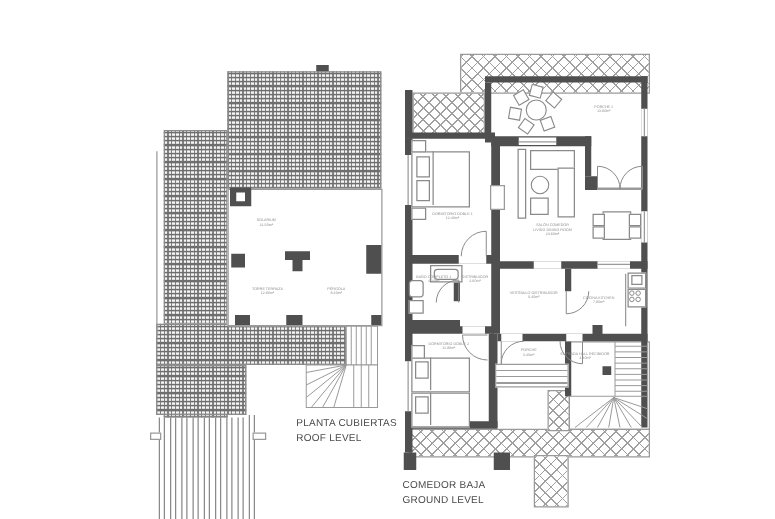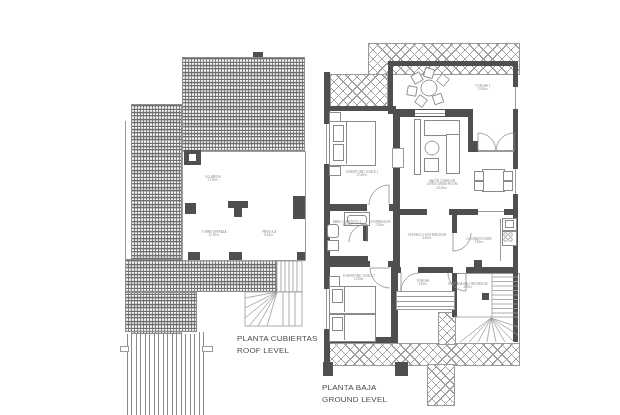--- a/index.html
+++ b/index.html
@@ -193,21 +193,21 @@
 5.40m²</div>
     <div class="tiny" style="left:479px;top:208px;">COCINA KITCHEN
 7.80m²</div>
     <div class="tiny" style="left:359px;top:245px;">DORMITORIO DOBLE 2
 11.90m²</div>
     <div class="tiny" style="left:423px;top:250px;">PORCHE
 3.40m²</div>
     <div class="tiny" style="left:468px;top:253px;">ENTRADA HALL RECIBIDOR
 4.30m²</div>
 
-    <div class="title" style="left:322px;top:353px;">PLANTA BAJA
+    <div class="title" style="left:322px;top:353px;">COMEDOR BAJA
 GROUND LEVEL</div>
   </div>
 
   <svg id="overlay" width="620" height="415" viewBox="0 0 620 415">
 
     <g stroke="#8a8a8a" fill="#ffffff" stroke-width="0.9">
       <circle cx="429" cy="59" r="8"></circle>
       <g transform="rotate(15 429 44)">
           <rect x="424.5" y="39.5" width="9" height="9"></rect>
         </g>

